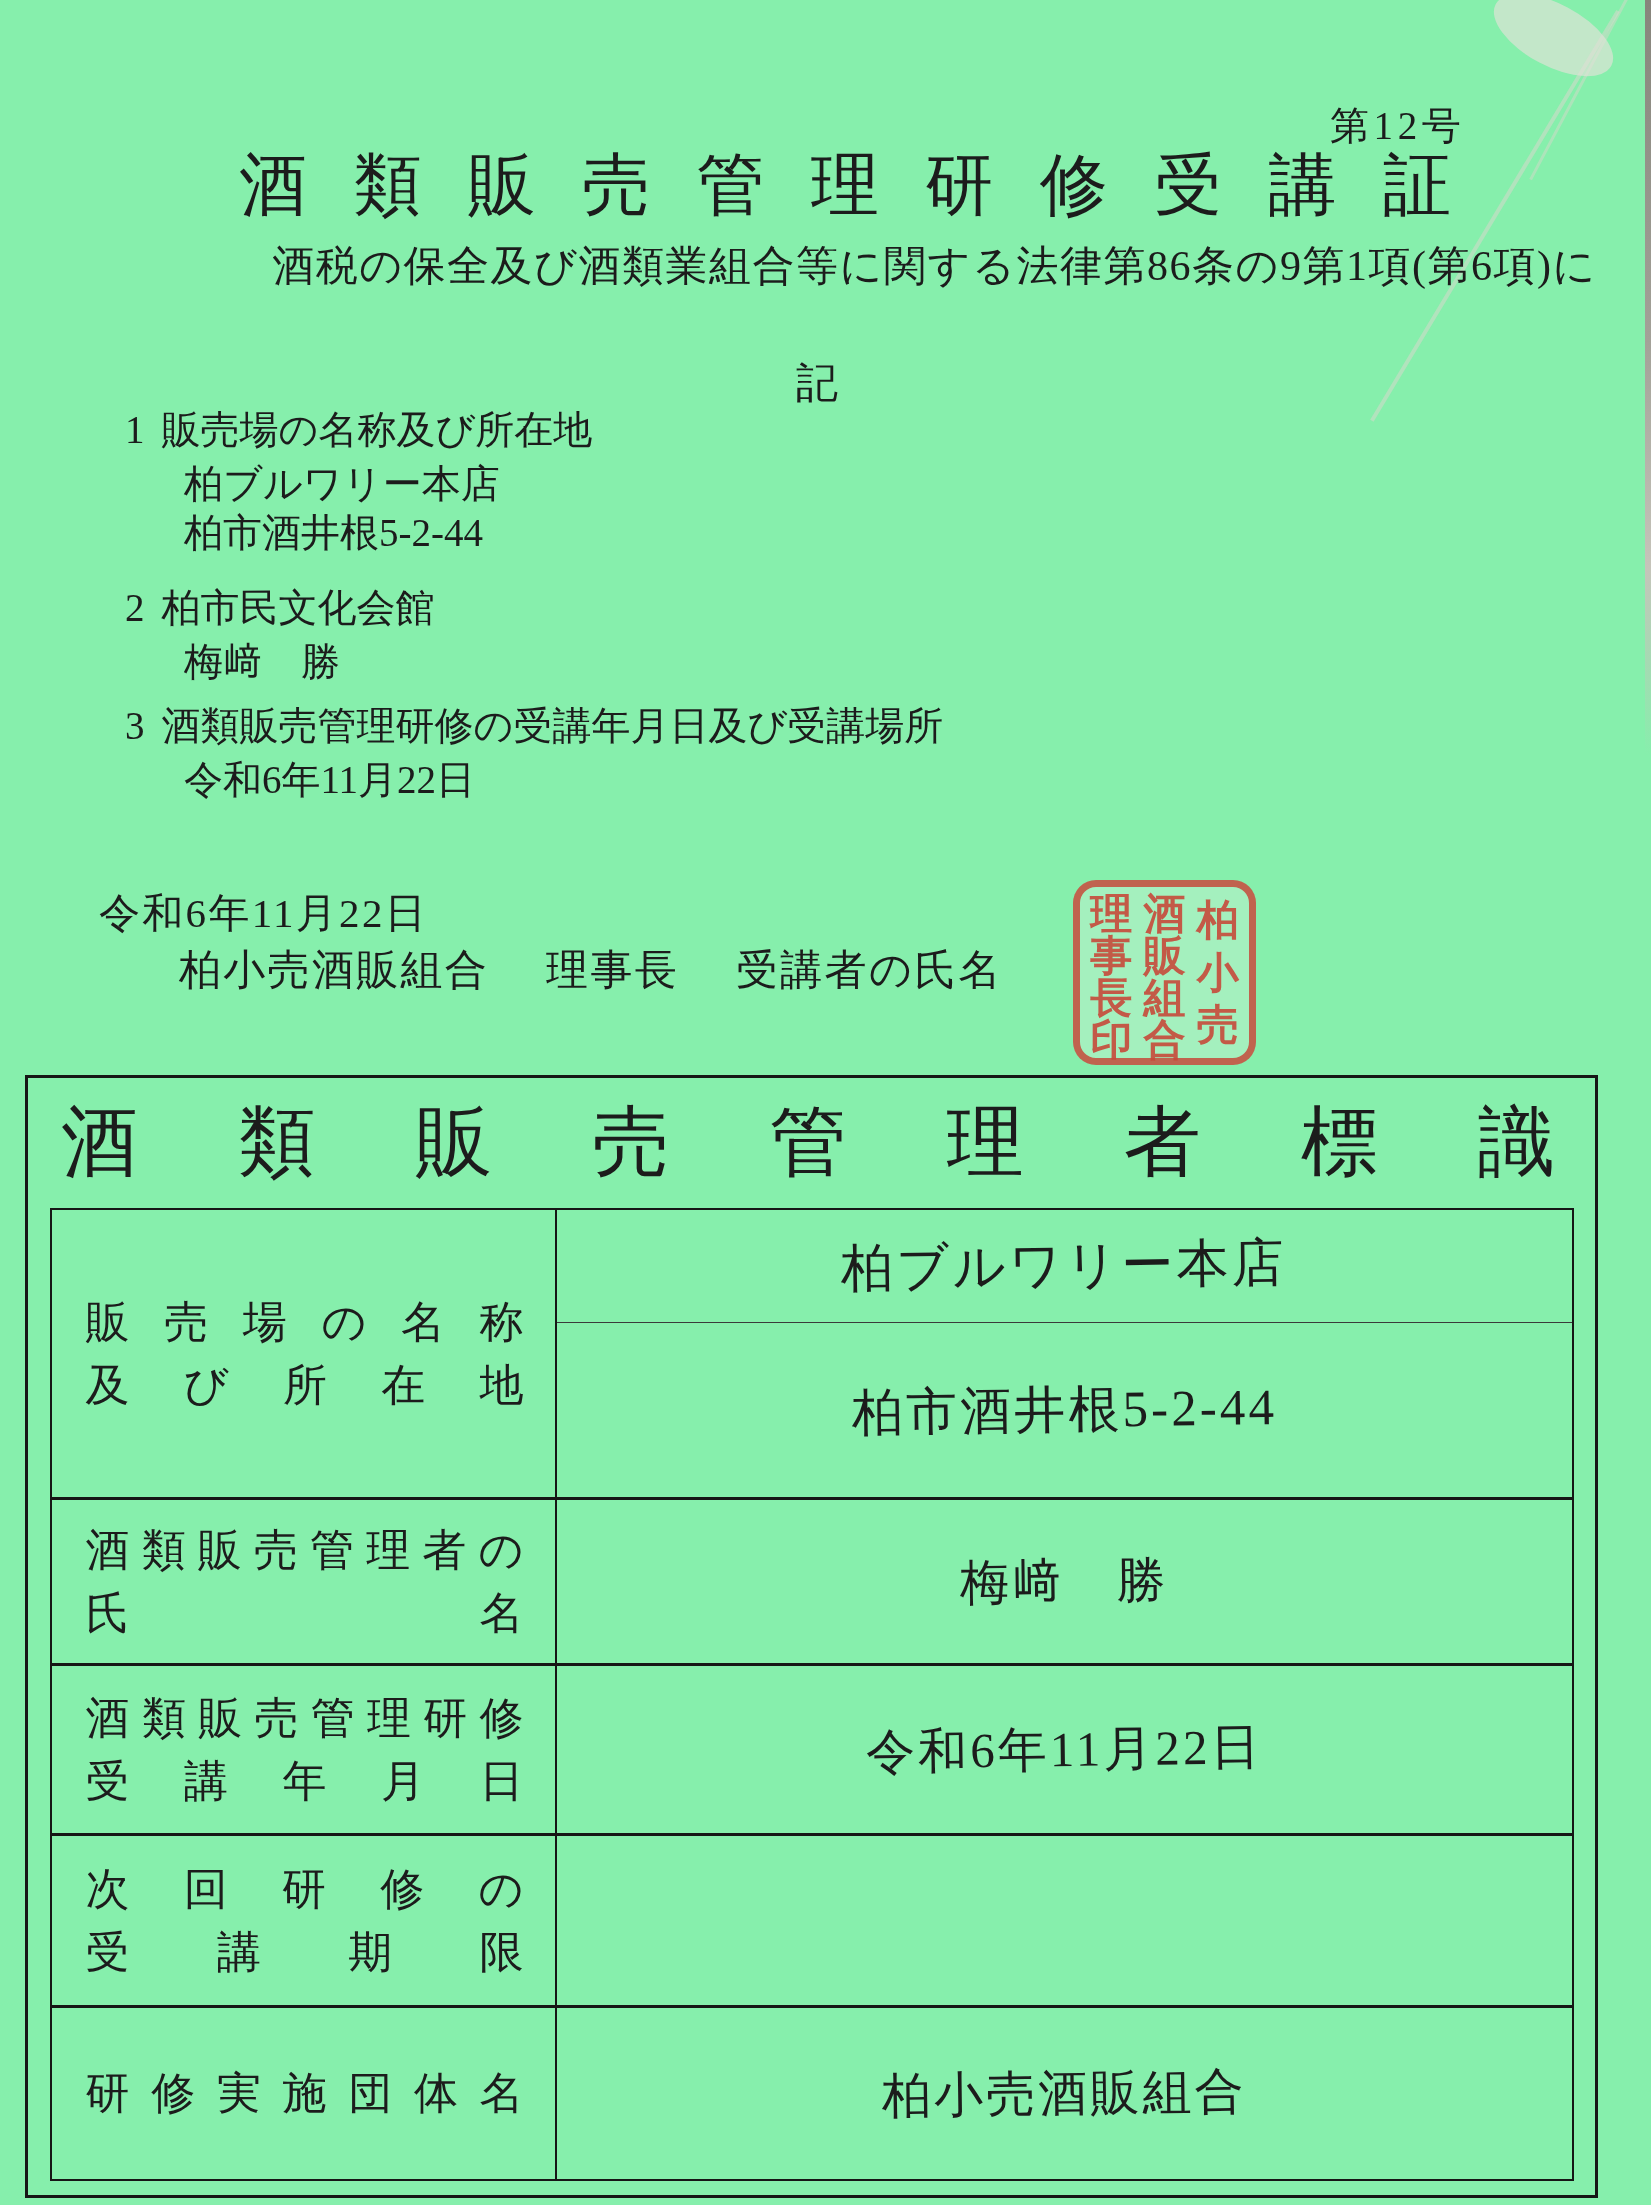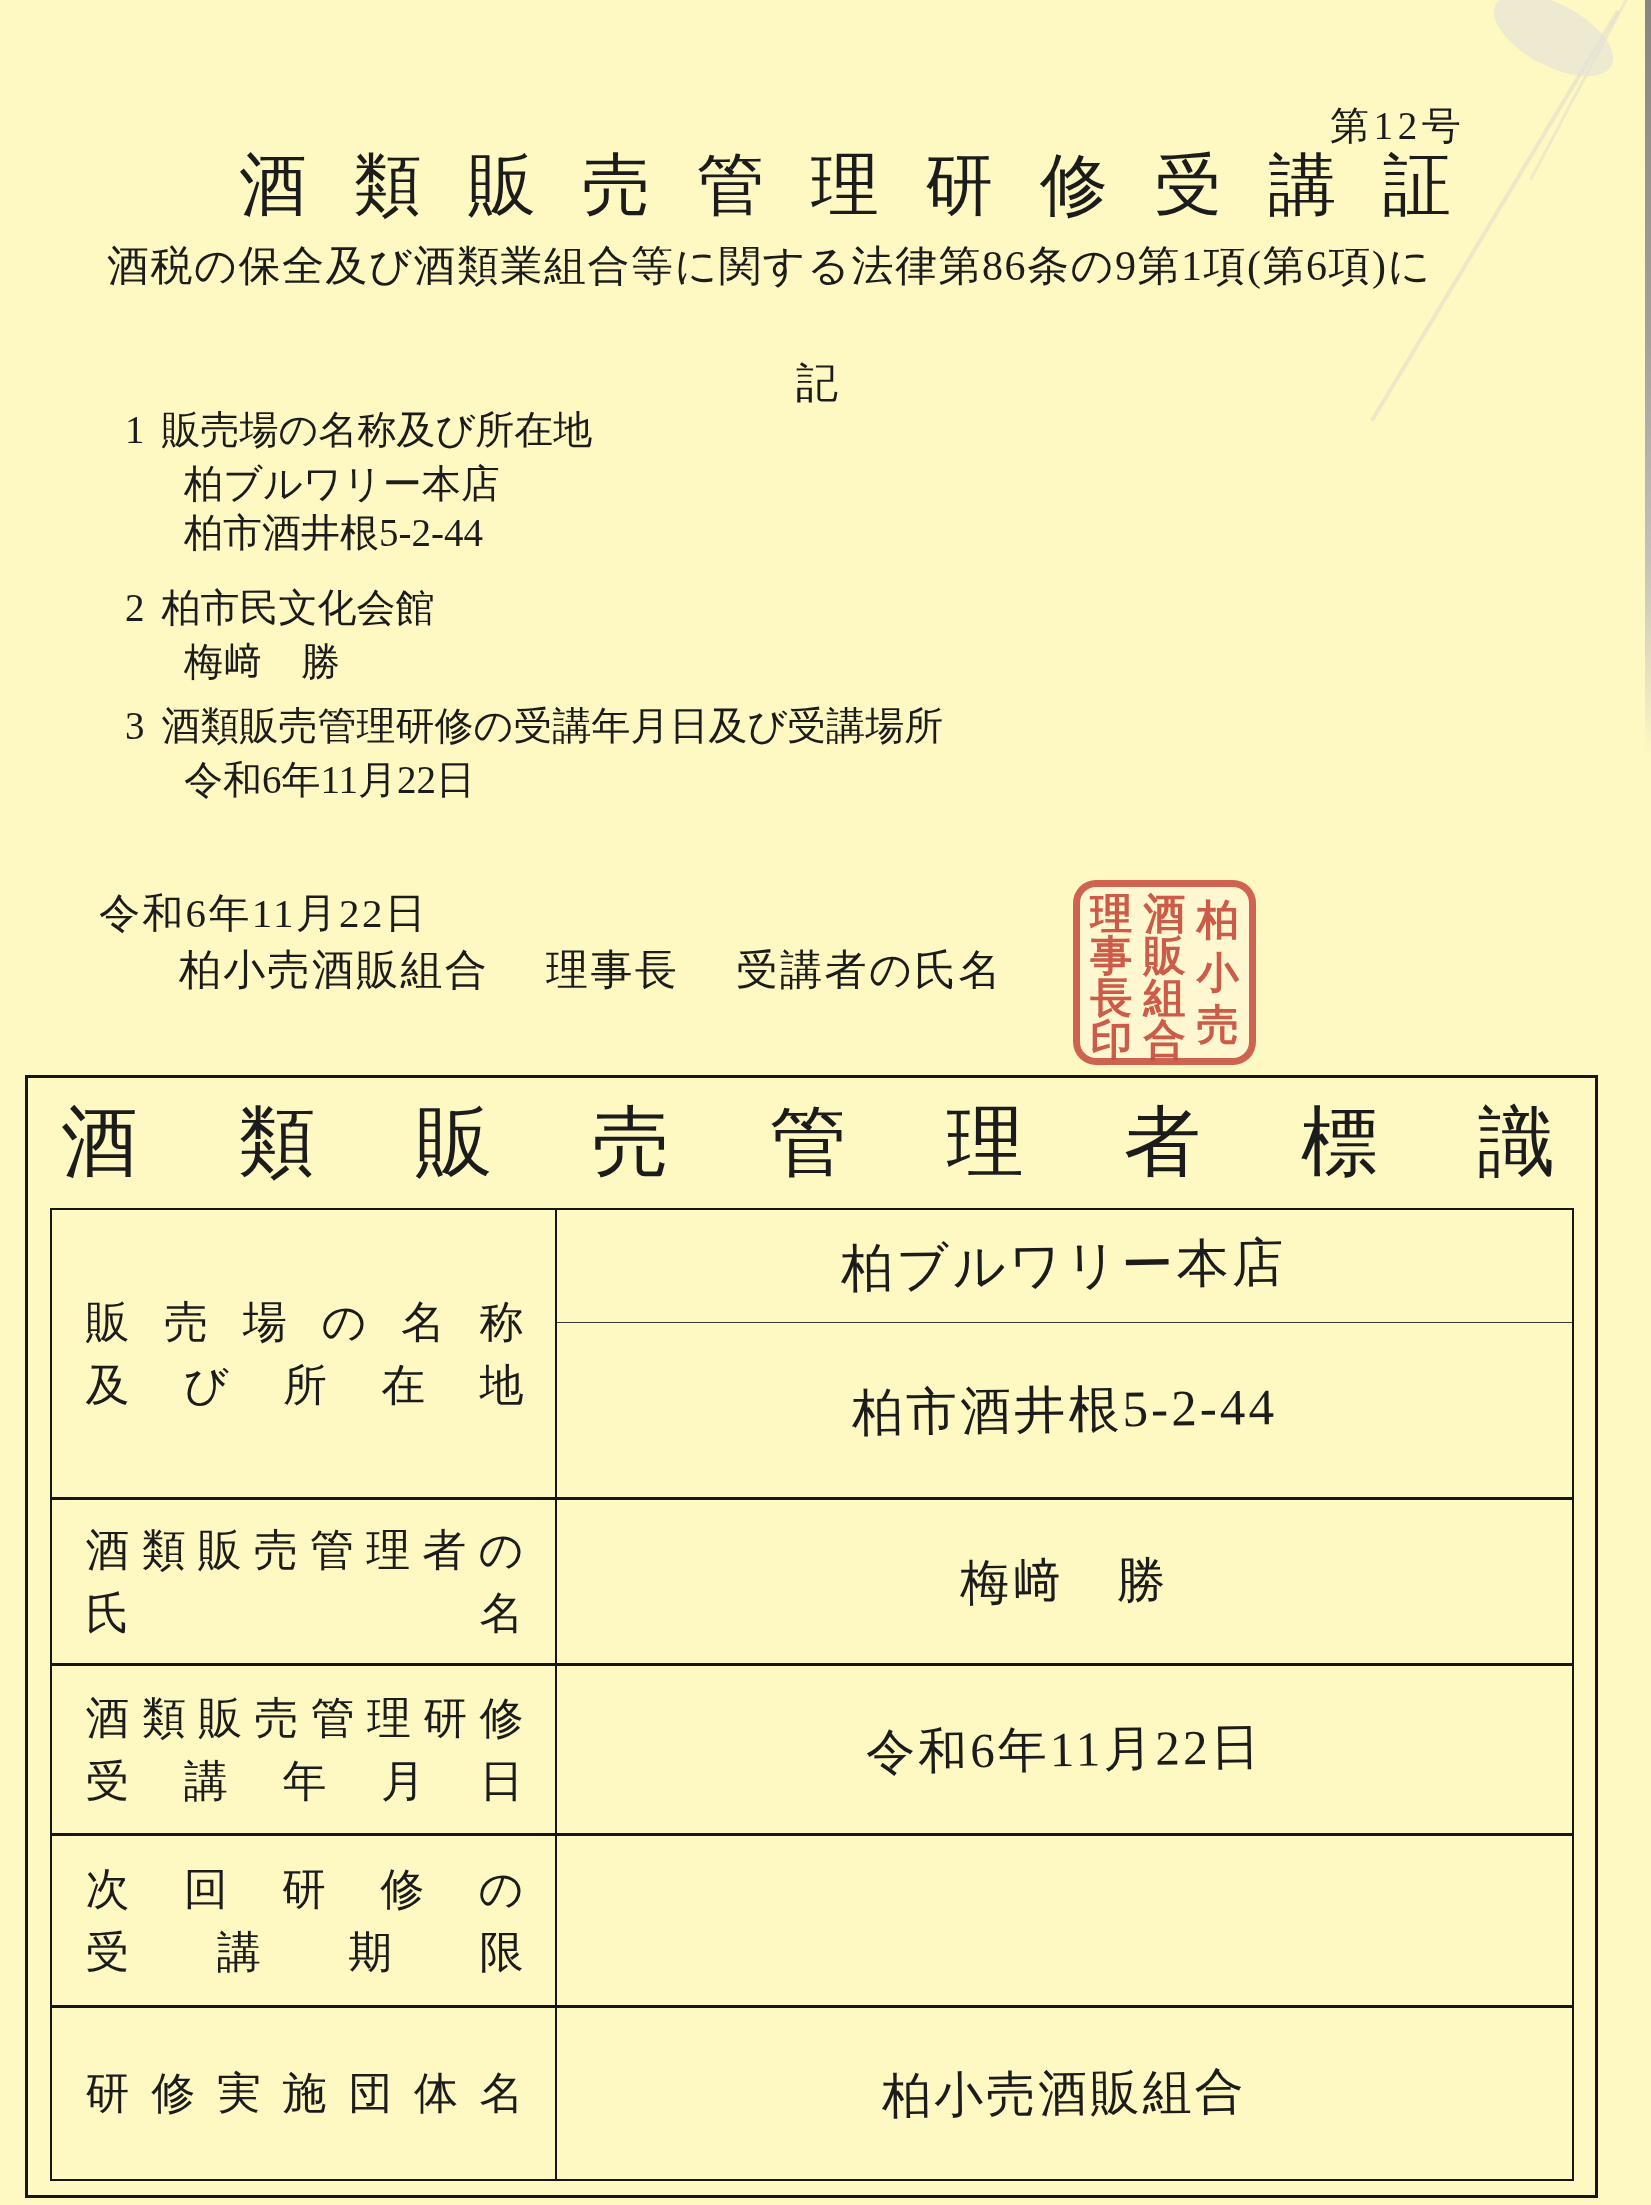--- a/index.html
+++ b/index.html
@@ -5,21 +5,21 @@
   html,body{margin:0;padding:0;}
   body{
     width:1652px;height:2205px;
     background:#f2f1ec;
     font-family:"Liberation Serif","DejaVu Serif",serif;
     color:#1c1c1c;
     -webkit-font-smoothing:antialiased;
   }
   .page{
     position:relative;width:1652px;height:2205px;
-    background:#fef9c3;overflow:hidden;
+    background:#86efac;overflow:hidden;
   }
   
   .edge-strip{
     position:absolute;right:0;top:0;width:7px;height:755px;
     background:linear-gradient(to bottom,#87857c 0%,#a3a198 45%,#c6c4ba 75%,rgba(198,196,186,0) 100%);
   }
   .crease{position:absolute;background:#dbd8cd;}
   .crease.c1{left:1256px;top:214px;width:478px;height:3.9px;opacity:.5;transform:rotate(121deg);}
   .crease.c2{left:1465px;top:69px;width:247px;height:3.1px;opacity:.45;transform:rotate(118deg);}
   .blob{
@@ -33,21 +33,21 @@
   }
   .jchars{display:flex;justify-content:space-between;}
   .doc-title{
     position:absolute;left:239px;top:151px;width:1212px;
     font-size:68px;line-height:1;
   }
   .law-text{
     position:absolute;left:55px;top:244px;width:1542px;
     font-size:42px;line-height:45px;letter-spacing:1.5px;white-space:nowrap;
   }
-  .law-text .indent{padding-left:52px;}
+  .law-text .indent{padding-left:52px;text-align:right;}
   .ki{
     position:absolute;left:0;top:355px;width:1634px;
     text-align:center;font-size:42px;
   }
   .item{position:absolute;left:125px;font-size:39px;line-height:49px;white-space:nowrap;}
   .item .head{display:flex;gap:17px;margin-bottom:4.6px;}
   .item .sub{margin-left:59px;}
   .item1{top:405px;}
   .item2{top:583px;}
   .item3{top:701px;}

